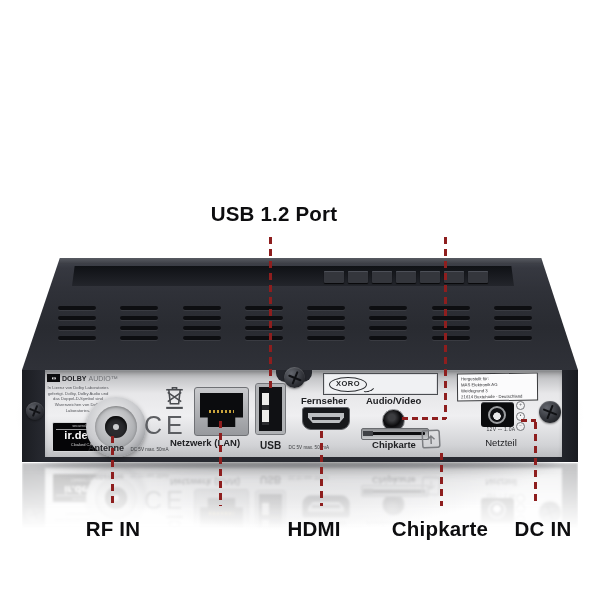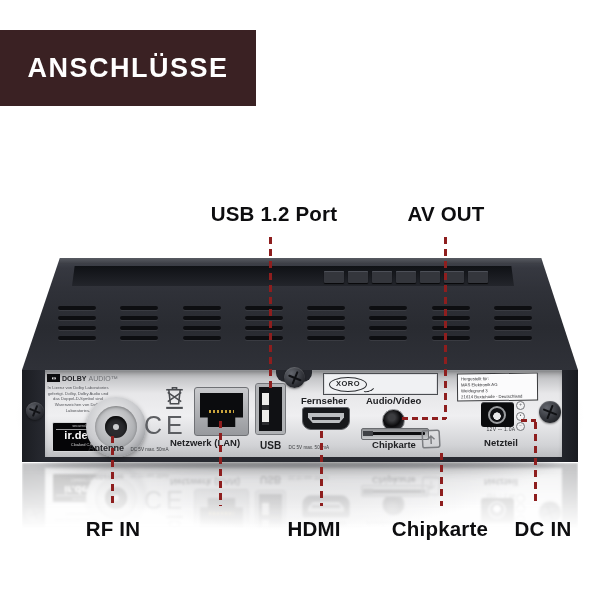--- a/index.html
+++ b/index.html
@@ -172,40 +172,36 @@
     border-radius:3px;border-top:1px solid #4a4c50;}
   .dc-ring{position:absolute;left:7px;top:3px;width:18px;height:18px;border-radius:50%;
     border:2px solid #9b9da0;box-sizing:border-box;
     background:radial-gradient(circle at 50% 58%,#e9e9ea 0 3.5px,#101114 4px);}
   .polarity{position:absolute;left:471px;top:30px;display:grid;gap:1.5px;}
   .pol{width:7px;height:7px;border:1px solid #74767a;border-radius:50%;font-size:4.5px;
     color:#5a5c60;text-align:center;line-height:6px;background:rgba(255,255,255,.35);}
   .dc-spec{position:absolute;left:434px;top:55px;width:44px;text-align:center;
     font-size:5px;color:#3a3c40;letter-spacing:.3px;}
   .dc-caption{position:absolute;left:434px;top:66px;width:44px;text-align:center;
-    font-size:9.5px;font-weight:bold;color:#202124;}
+    font-size:9.5px;font-weight:normal;color:#202124;}
 
   
   .reflection{top:463px;z-index:2;transform:scaleY(-1);opacity:.27;filter:blur(.8px);
     -webkit-mask-image:linear-gradient(to top,rgba(0,0,0,1) 0,rgba(0,0,0,0) 72%);
     mask-image:linear-gradient(to top,rgba(0,0,0,1) 0,rgba(0,0,0,0) 72%);}
 </style>
 </head>
 <body>
 
 <div class="stage">
 
   <div class="ground"></div>
 
-  <div class="badge">
-    <span>ANSCHLÜSSE</span>
-  </div>
 
   <div class="callout c-usb">USB 1.2 Port</div>
-  <div class="callout c-av">AV OUT</div>
 
   <div class="dev-body">
     <div class="dev-rim"></div>
     <div class="dev-inset">
       <div class="btn-row">
           <span class="tbtn"></span>
           <span class="tbtn"></span>
           <span class="tbtn"></span>
           <span class="tbtn"></span>
           <span class="tbtn"></span>

